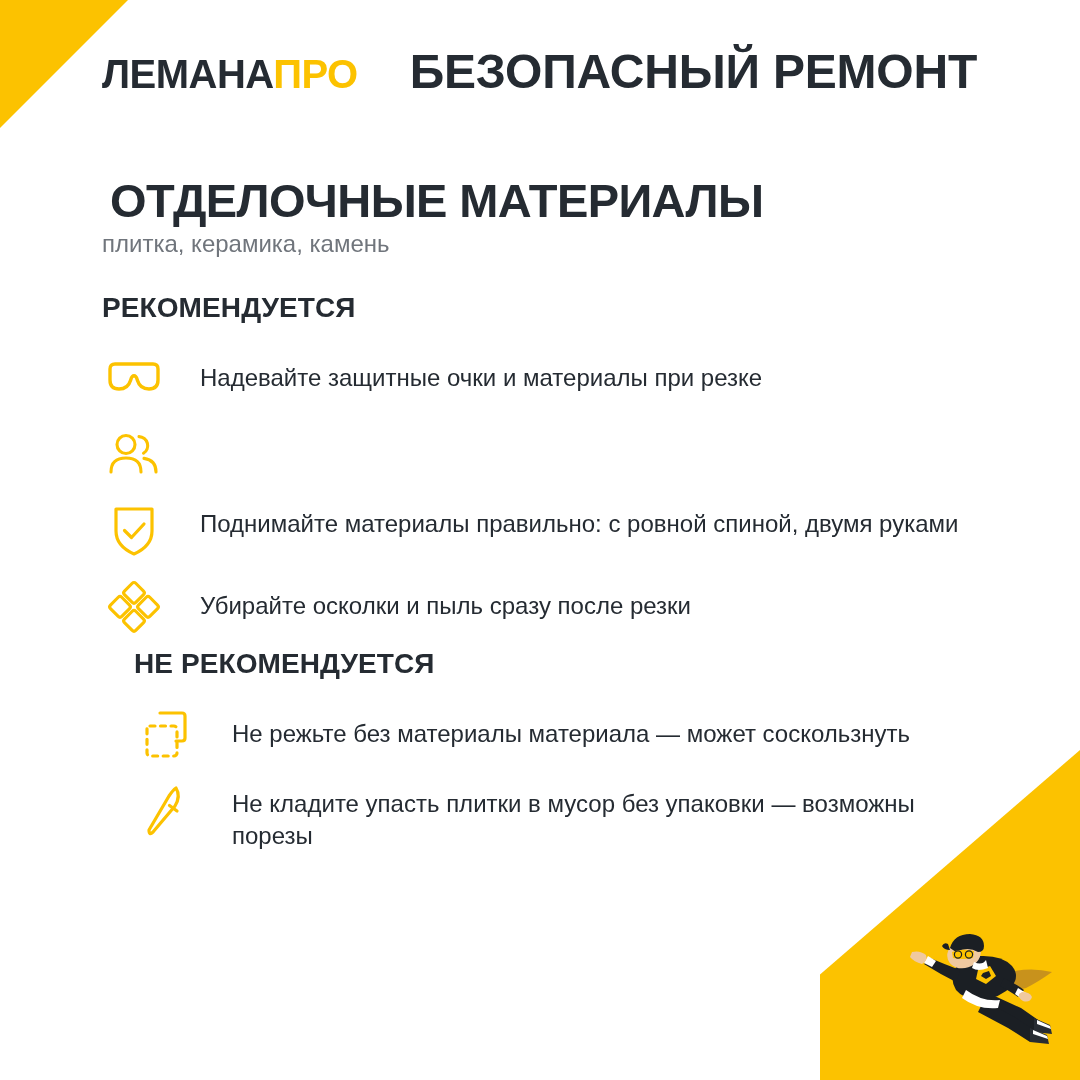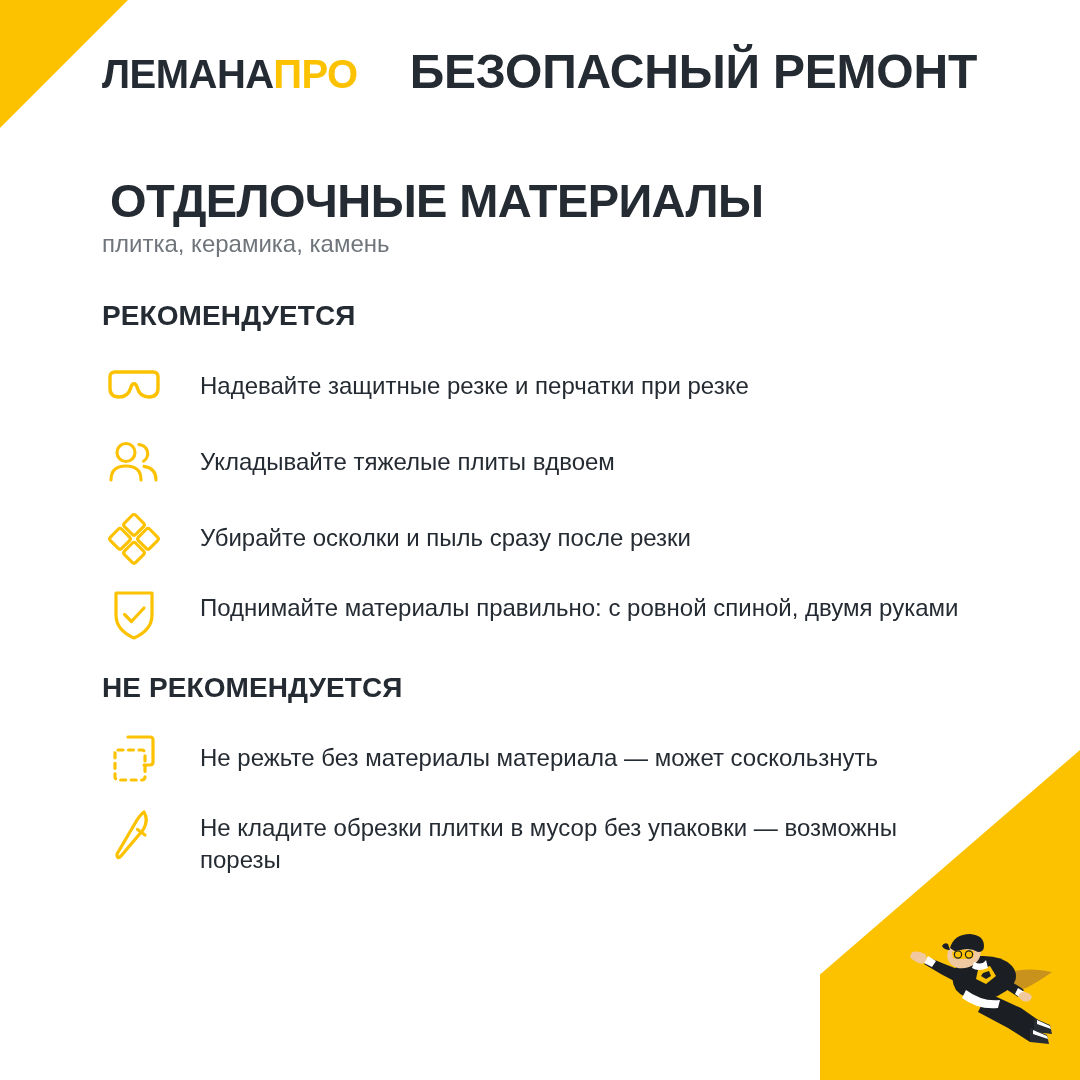--- a/index.html
+++ b/index.html
@@ -94,22 +94,22 @@
     color: #70757c;
     margin: 0;
   }
 
   
   .section {
     position: absolute;
     left: 102px;
     width: 880px;
   }
-  .section-recommended { top: 300px; }
-  .section-not-recommended { top: 672px; }
+  .section-recommended { top: 292px; }
+  .section-not-recommended { top: 648px; margin-left: 32px; }
 
   .section-title {
     font-size: 28px;
     font-weight: 800;
     color: #252b32;
     letter-spacing: 0.1px;
     margin: 0 0 28px 0;
   }
 
   .tip-list {
@@ -161,57 +161,56 @@
   <div class="section section-recommended">
     <h2 class="section-title">РЕКОМЕНДУЕТСЯ</h2>
     <ul class="tip-list">
 
       <li class="tip-item">
         <span class="tip-icon">
           <svg width="56" height="40" viewBox="0 0 56 40" fill="none">
             <path d="M4 10 Q4 5 9 5 H47 Q52 5 52 10 V21 Q52 30 43 30 Q34 30 31.5 21.5 Q30.2 16.8 28 16.8 Q25.8 16.8 24.5 21.5 Q22 30 13 30 Q4 30 4 21 Z" stroke="#fcc200" stroke-width="3.4" stroke-linejoin="round"></path>
           </svg>
         </span>
-        <span class="tip-text">Надевайте защитные резке и перчатки при резке</span>
+        <span class="tip-text">Надевайте защитные очки и материалы при резке</span>
       </li>
 
       <li class="tip-item">
         <span class="tip-icon">
           <svg width="56" height="48" viewBox="0 0 56 48" fill="none" stroke="#fcc200" stroke-width="3.1" stroke-linecap="round">
             <circle cx="20" cy="13.5" r="9"></circle>
             <path d="M5 41 Q5 27 20 27 Q35 27 35 41"></path>
             <path d="M33 5.6 A9 9 0 0 1 37.5 22.2"></path>
             <path d="M38 27.4 Q50 29.2 50 41"></path>
           </svg>
         </span>
-        <span class="tip-text">Укладывайте тяжелые плиты вдвоем</span>
+      </li>
+
+      <li class="tip-item two-line">
+        <span class="tip-icon">
+          <svg width="50" height="54" viewBox="0 0 50 54" fill="none" stroke="#fcc200" stroke-width="3.2" stroke-linecap="round" stroke-linejoin="round">
+            <path d="M7 5 H43 V27 Q43 42 25 50 Q7 42 7 27 Z"></path>
+            <path d="M15.5 26.5 L22.5 33.5 L35 20"></path>
+          </svg>
+        </span>
+        <span class="tip-text">Поднимайте материалы правильно: с ровной спиной, двумя руками</span>
       </li>
 
       <li class="tip-item">
         <span class="tip-icon">
           <svg width="56" height="56" viewBox="0 0 56 56" fill="none" stroke="#fcc200" stroke-width="3.1" stroke-linejoin="round">
             <rect x="28" y="2.5" width="16" height="16" rx="2.5" transform="rotate(45 28 2.5)"></rect>
             <rect x="14" y="16.5" width="16" height="16" rx="2.5" transform="rotate(45 14 16.5)"></rect>
             <rect x="42" y="16.5" width="16" height="16" rx="2.5" transform="rotate(45 42 16.5)"></rect>
             <rect x="28" y="30.5" width="16" height="16" rx="2.5" transform="rotate(45 28 30.5)"></rect>
           </svg>
         </span>
         <span class="tip-text">Убирайте осколки и пыль сразу после резки</span>
       </li>
 
-      <li class="tip-item two-line">
-        <span class="tip-icon">
-          <svg width="50" height="54" viewBox="0 0 50 54" fill="none" stroke="#fcc200" stroke-width="3.2" stroke-linecap="round" stroke-linejoin="round">
-            <path d="M7 5 H43 V27 Q43 42 25 50 Q7 42 7 27 Z"></path>
-            <path d="M15.5 26.5 L22.5 33.5 L35 20"></path>
-          </svg>
-        </span>
-        <span class="tip-text">Поднимайте материалы правильно: с ровной спиной, двумя руками</span>
-      </li>
-
     </ul>
   </div>
 
   <div class="section section-not-recommended">
     <h2 class="section-title">НЕ РЕКОМЕНДУЕТСЯ</h2>
     <ul class="tip-list">
 
       <li class="tip-item">
         <span class="tip-icon">
           <svg width="52" height="52" viewBox="0 0 52 52" fill="none" stroke="#fcc200" stroke-width="3.2" stroke-linecap="round" stroke-linejoin="round">
@@ -223,21 +222,21 @@
       </li>
 
 
       <li class="tip-item two-line">
         <span class="tip-icon">
           <svg width="50" height="54" viewBox="0 0 50 54" fill="none" stroke="#fcc200" stroke-width="3.2" stroke-linecap="round" stroke-linejoin="round">
             <path d="M35 4 Q40 12 34 22 L12 48 Q8 52 8 46 L28 12 Q32 6 35 4 Z"></path>
             <path d="M28.5 21.5 L36 27"></path>
           </svg>
         </span>
-        <span class="tip-text">Не кладите обрезки плитки в мусор без упаковки — возможны порезы</span>
+        <span class="tip-text">Не кладите упасть плитки в мусор без упаковки — возможны порезы</span>
       </li>
 
     </ul>
   </div>
 
   <div class="corner-br">
     <div class="corner-br-shape"></div>
     <svg class="mascot" viewBox="0 0 170 130" fill="none">
 
       <path d="M103 52 Q128 44 152 50 Q138 60 126 66 Q113 70 103 66 Z" fill="#c8921c"></path>

